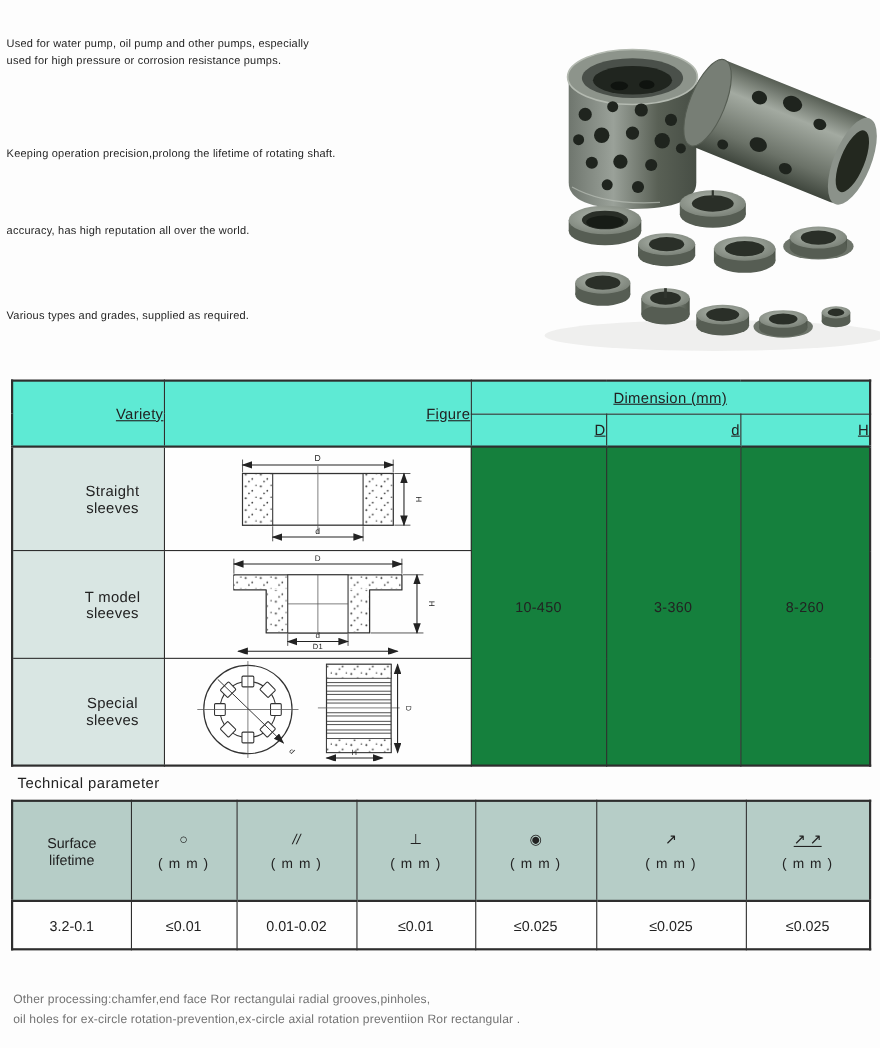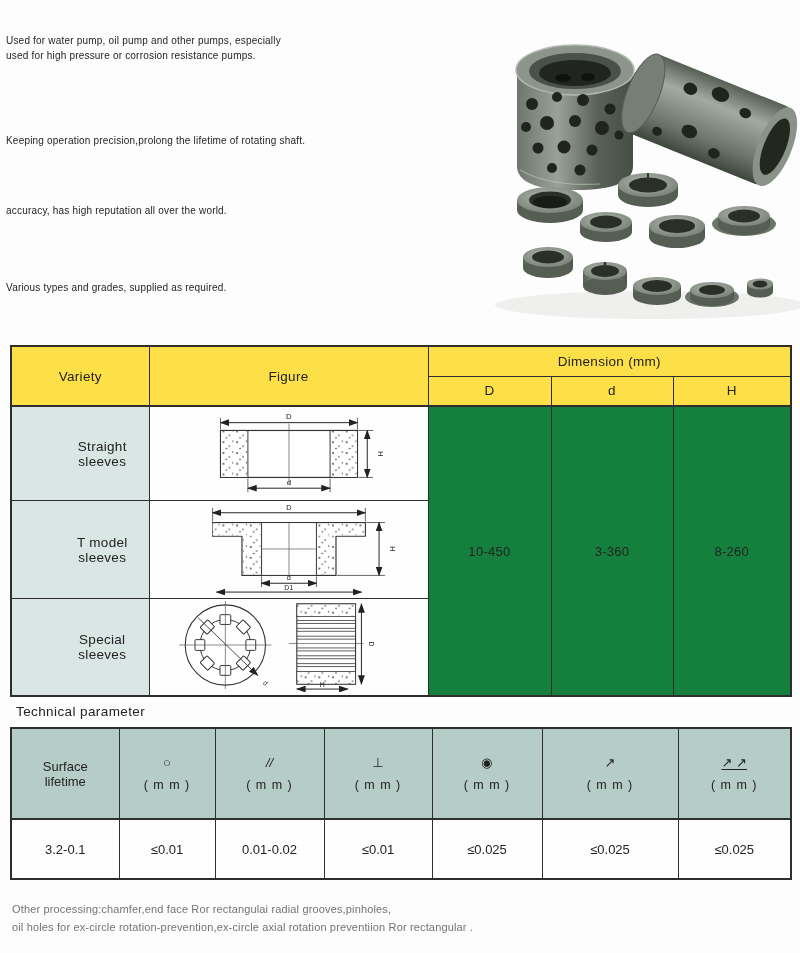--- a/index.html
+++ b/index.html
@@ -5,34 +5,34 @@
   html,body{margin:0;padding:0;background:#ffffff;}
   .page{position:relative;width:800px;height:953px;background:#fdfdfd;
         font-family:"Liberation Sans",sans-serif;color:#222;overflow:hidden;}
   .para{position:absolute;font-size:10px;line-height:1.5;letter-spacing:.2px;color:#242424;}
   .photo{position:absolute;left:420px;top:0;width:380px;height:330px;}
 
   
   .maintbl{position:absolute;left:10px;top:345px;border-collapse:collapse;table-layout:fixed;
            width:780px;border:2px solid #2e2e2e;font-size:13.5px;letter-spacing:.3px;}
   .maintbl td{border:1px solid #2e2e2e;text-align:center;vertical-align:middle;padding:0;}
-  .maintbl td.hdr{background:#fde047;}
-  .maintbl td.hdr-b{border-bottom-width:2px;}
+  .maintbl td.hdr{background:#5eead4;text-decoration:underline;}
+  .maintbl td.hdr-b{border-bottom-width:2px;text-align:right;}
   .maintbl td.vlabel{background:#d9e6e3;padding-left:44px;}
   .maintbl td.figcell{background:#fefefe;}
   .maintbl td.valcell{background:#15803d;font-size:13px;}
   tr.hr1{height:30px;} tr.hr2{height:30px;}
   tr.br1{height:92px;} tr.br2{height:94px;} tr.br3{height:95px;}
 
   
   .techtitle{position:absolute;left:16px;top:704px;font-size:13.5px;letter-spacing:.4px;}
   .techtbl{position:absolute;left:10px;top:727px;border-collapse:collapse;table-layout:fixed;
            width:780px;border:2px solid #2e2e2e;font-size:13px;}
   .techtbl td{border:1px solid #2e2e2e;text-align:center;vertical-align:middle;padding:0;}
-  .techtbl tr.th{height:91px;} .techtbl tr.tvr{height:60px;}
+  .techtbl tr.th{height:91px;} .techtbl tr.tvr{height:44px;}
   .techtbl td.h{background:#b6cdc7;border-bottom-width:2px;}
   .techtbl td.first{background:#dde8e5;}
   .techtbl .sym{font-size:13px;margin-bottom:8px;}
   .techtbl .sym.ital{font-style:italic;}
   .techtbl .sym.underl{text-decoration:underline;text-underline-offset:2px;}
   .techtbl .unit{font-size:12.5px;letter-spacing:1px;}
   .techtbl td.tv{background:#fefefe;font-size:13px;}
 
   .footer{position:absolute;left:12px;top:900px;font-size:11px;line-height:1.65;letter-spacing:.15px;color:#737373;}
 

